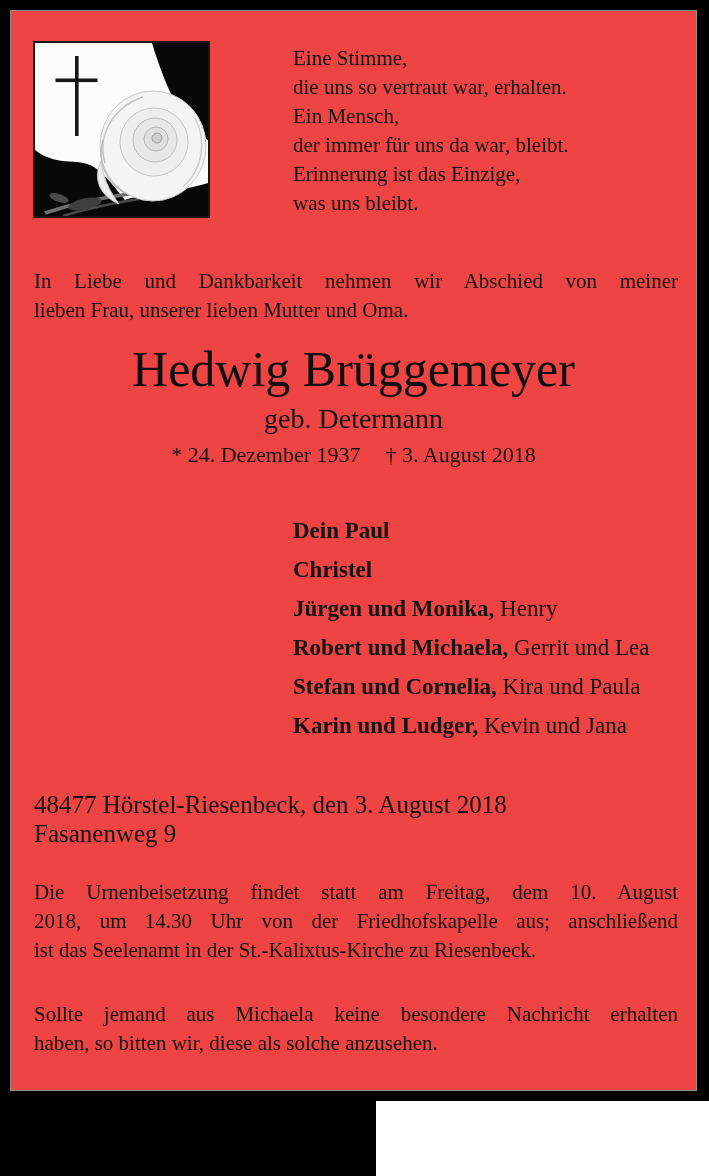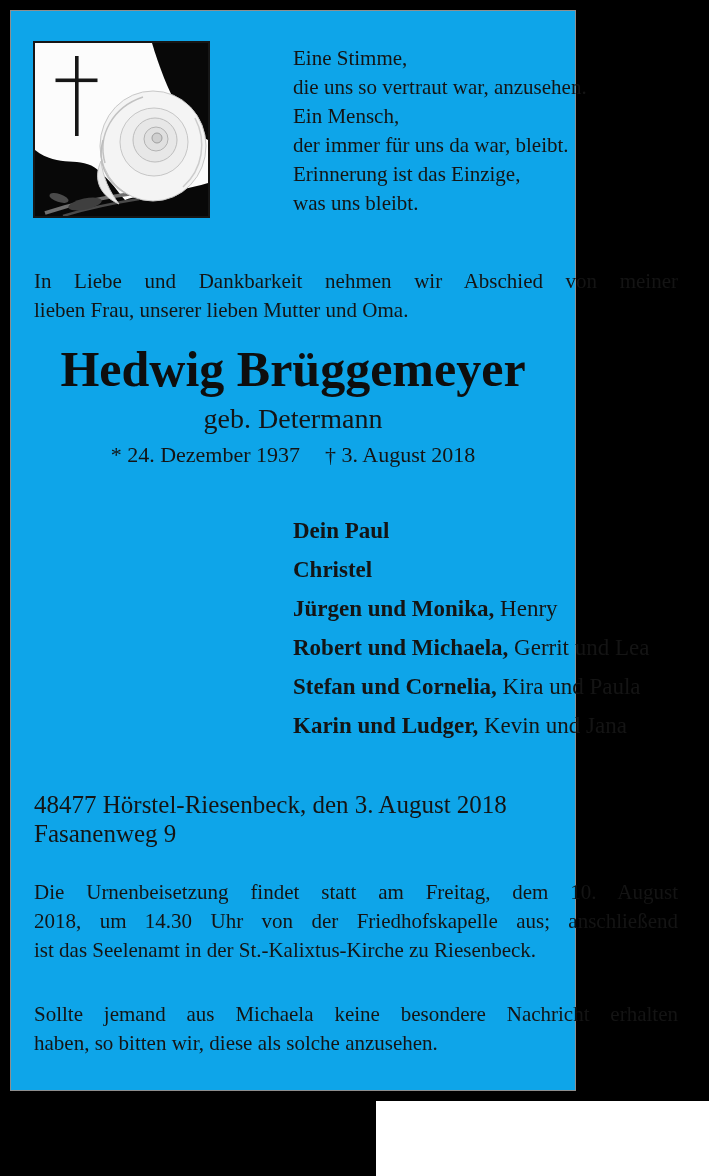--- a/index.html
+++ b/index.html
@@ -7,22 +7,22 @@
     width: 709px; height: 1176px;
     background: #000000;
     position: relative;
     overflow: hidden;
     font-family: "Liberation Serif", "DejaVu Serif", serif;
     color: #141414;
   }
   .panel {
     position: absolute;
     left: 10px; top: 10px;
-    width: 566px; height: 1081px;
-    background: #0ea5e9;
+    width: 687px; height: 1081px;
+    background: #ef4444;
     border: 1px solid #8e8e8e;
     box-sizing: border-box;
   }
   .photo {
     position: absolute;
     left: 22px; top: 30px;
     width: 173px; height: 173px;
     border: 2px solid #161616;
     background: #fcfcfc;
   }
@@ -41,21 +41,20 @@
   .intro   { top: 256px; }
   .funeral { top: 867px; }
   .closing { top: 989px; }
   .jl { text-align: justify; text-align-last: justify; }
   .name {
     position: absolute;
     left: 0; top: 329px; width: 100%;
     text-align: center;
     font-size: 50px; line-height: 58px;
     color: #0e0e0e;
-    font-weight: bold;
   }
   .maiden {
     position: absolute;
     left: 0; top: 394px; width: 100%;
     text-align: center;
     font-size: 28px; line-height: 28px;
   }
   .dates {
     position: absolute;
     left: 0; top: 430px; width: 100%;
@@ -114,21 +113,21 @@
 
       <g>
         <rect x="40" y="13" width="3.6" height="80" fill="#161616"></rect>
         <rect x="20.5" y="35.5" width="42" height="3.6" fill="#161616"></rect>
       </g>
     </svg>
   </div>
 
   <div class="poem">
     <div>Eine Stimme,</div>
-    <div>die uns so vertraut war, anzusehen.</div>
+    <div>die uns so vertraut war, erhalten.</div>
     <div>Ein Mensch,</div>
     <div>der immer für uns da war, bleibt.</div>
     <div>Erinnerung ist das Einzige,</div>
     <div>was uns bleibt.</div>
   </div>
 
   <div class="intro">
     <div class="jl">In Liebe und Dankbarkeit nehmen wir Abschied von meiner</div>
     <div>lieben Frau, unserer lieben Mutter und Oma.</div>
   </div>

